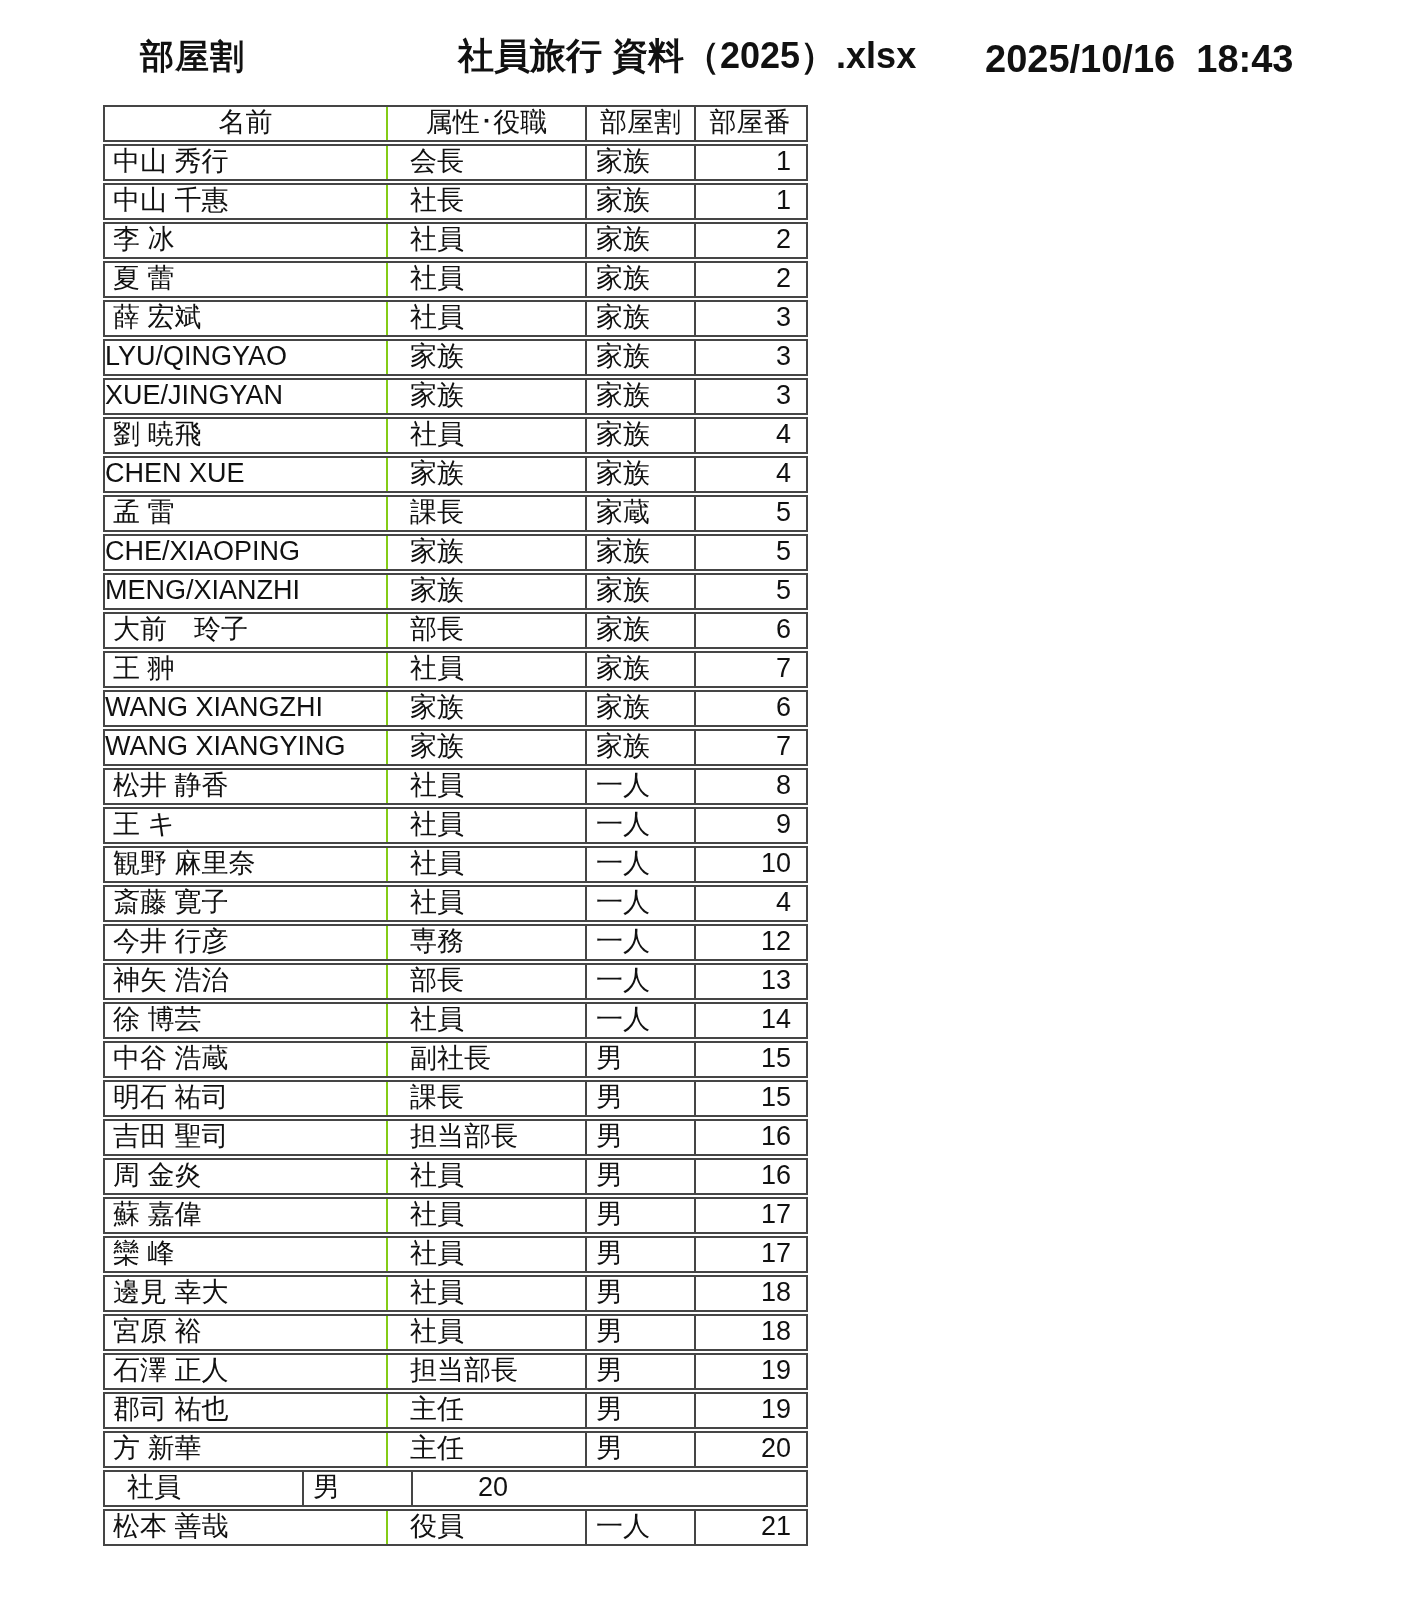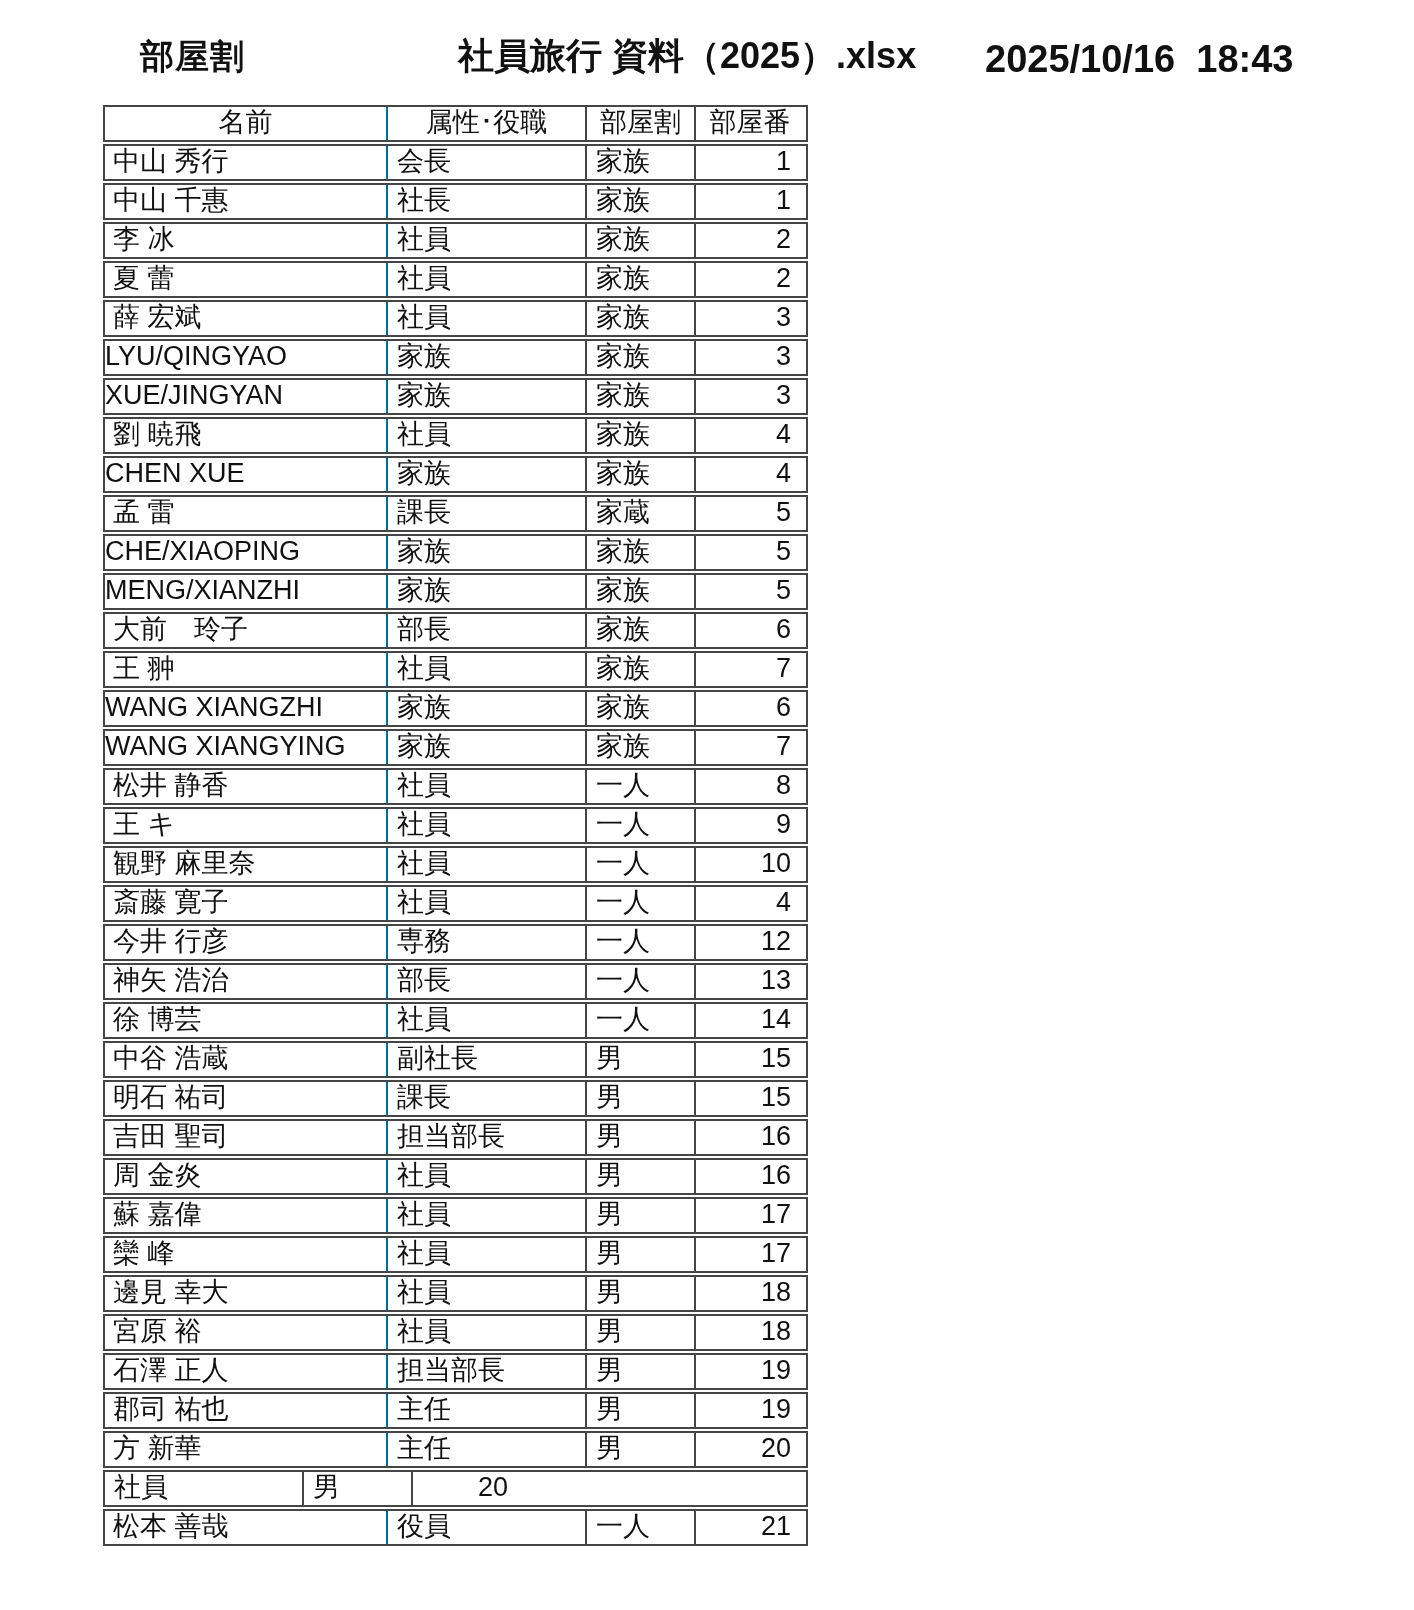--- a/index.html
+++ b/index.html
@@ -58,22 +58,22 @@
     box-sizing: border-box;
     background: #ffffff;
   }
   .cell {
     box-sizing: border-box;
     font-size: 27px;
     line-height: 31px;
     white-space: pre;
     overflow: hidden;
   }
-  .c1 { width: 283px; border-right: 2px solid #0369a1; padding-left: 8px; }
-  .c2 { width: 199px; border-right: 2px solid #454545; padding-left: 9px; }
+  .c1 { width: 283px; border-right: 2px solid #84cc16; padding-left: 8px; }
+  .c2 { width: 199px; border-right: 2px solid #454545; padding-left: 22px; }
   .c3 { width: 109px; border-right: 2px solid #454545; padding-left: 9px; }
   .c4 { width: 108px; text-align: right; padding-right: 13px; }
   .header-row .cell {
     text-align: center;
     padding-left: 0;
     padding-right: 0;
   }
   .c1.ralign {
     text-align: left;
     padding-left: 0;

